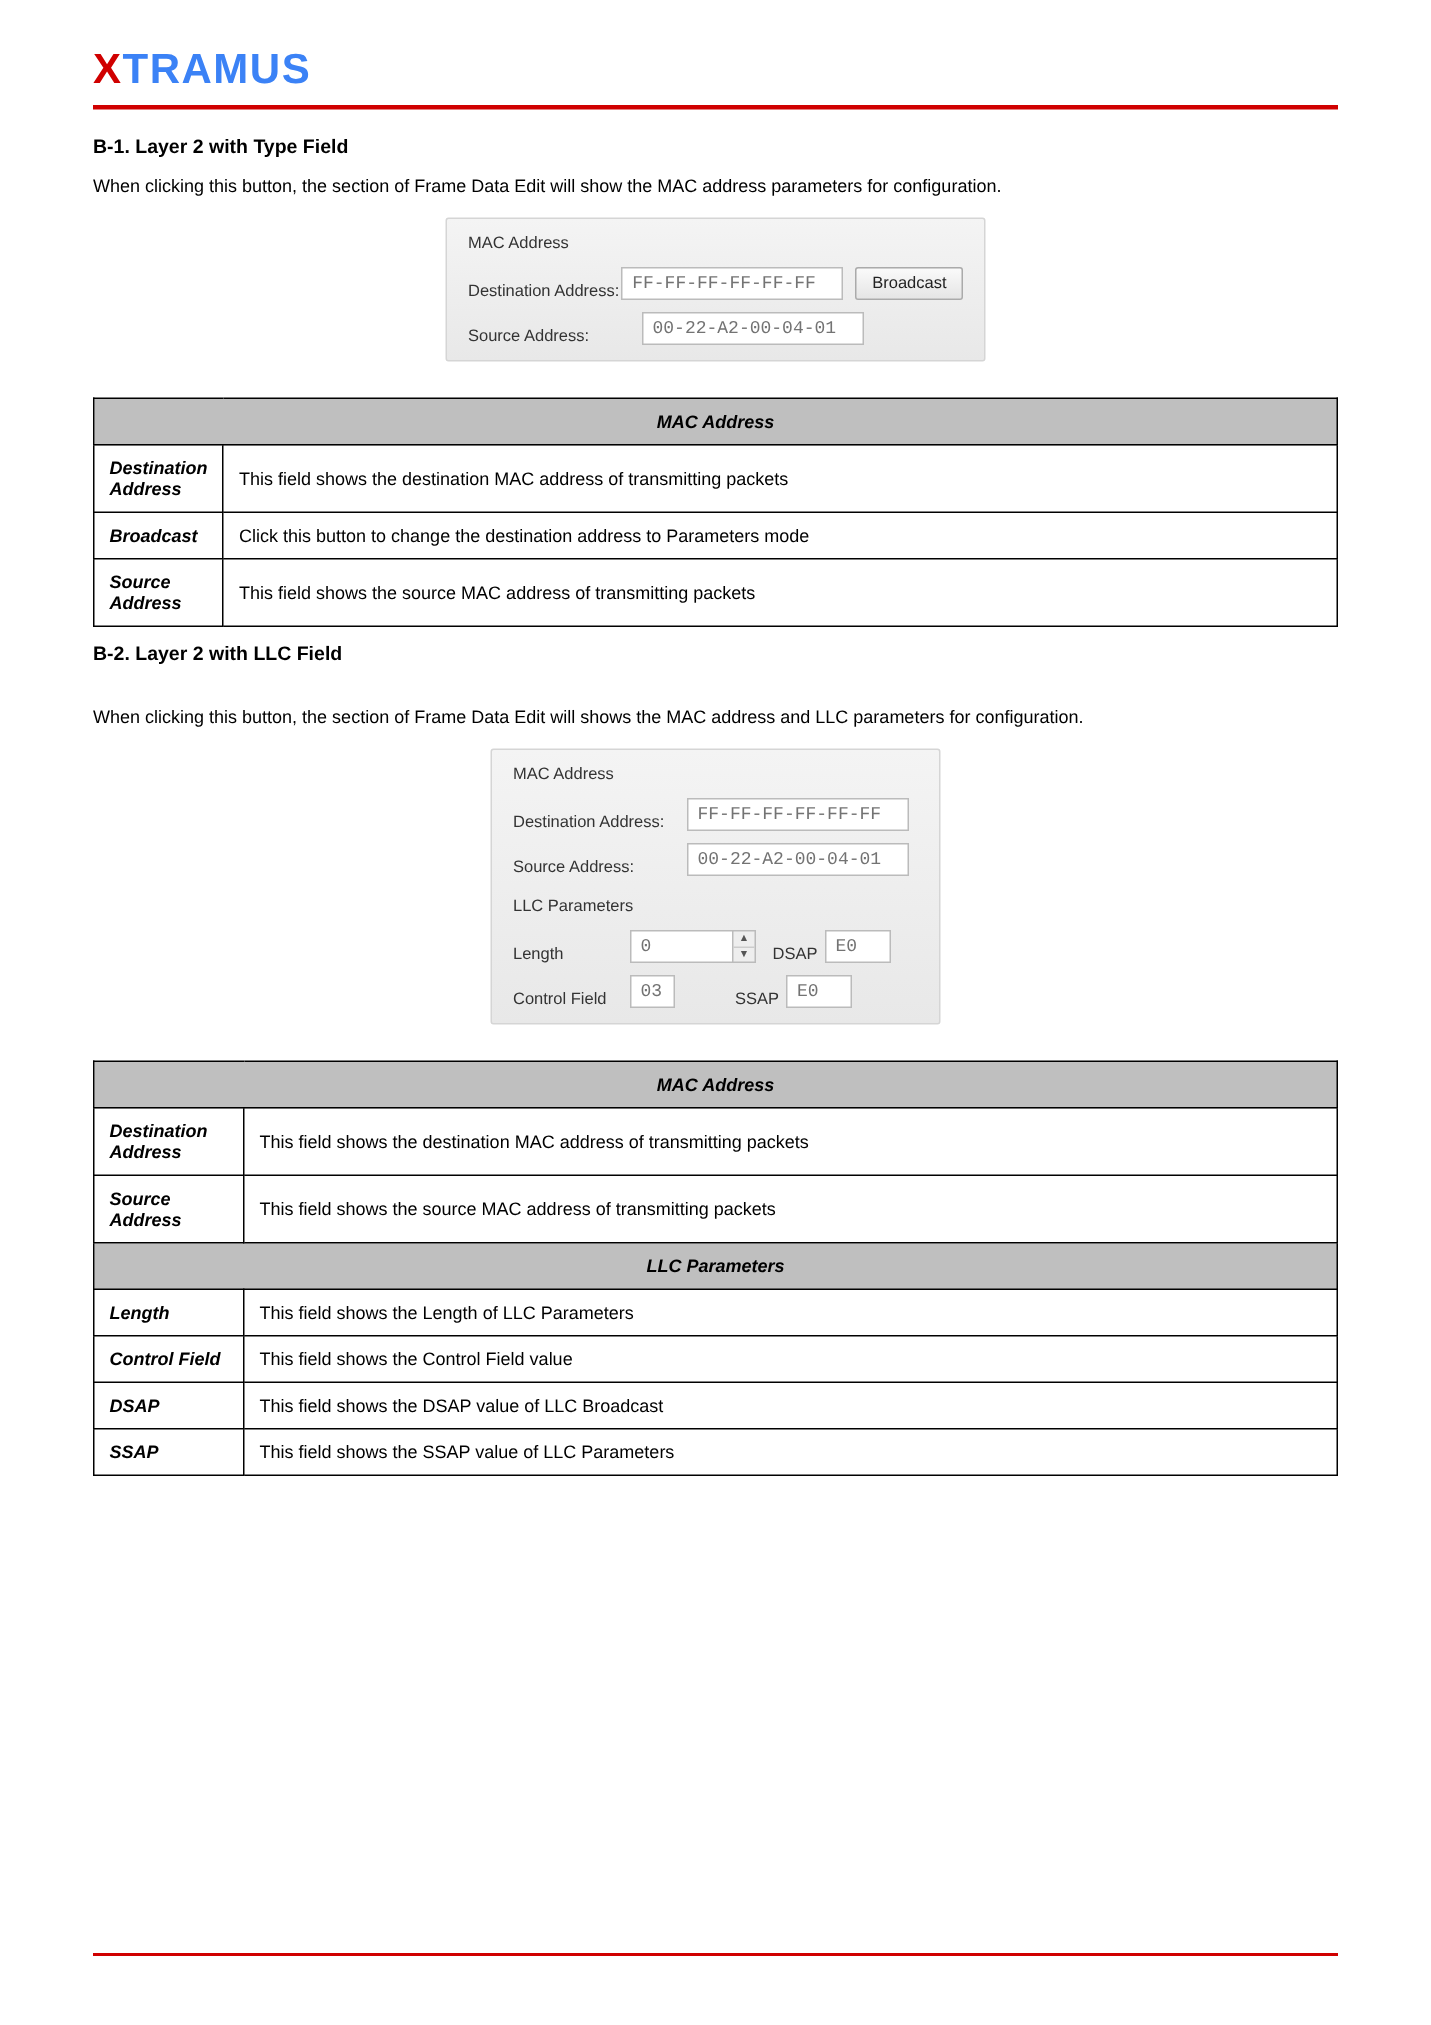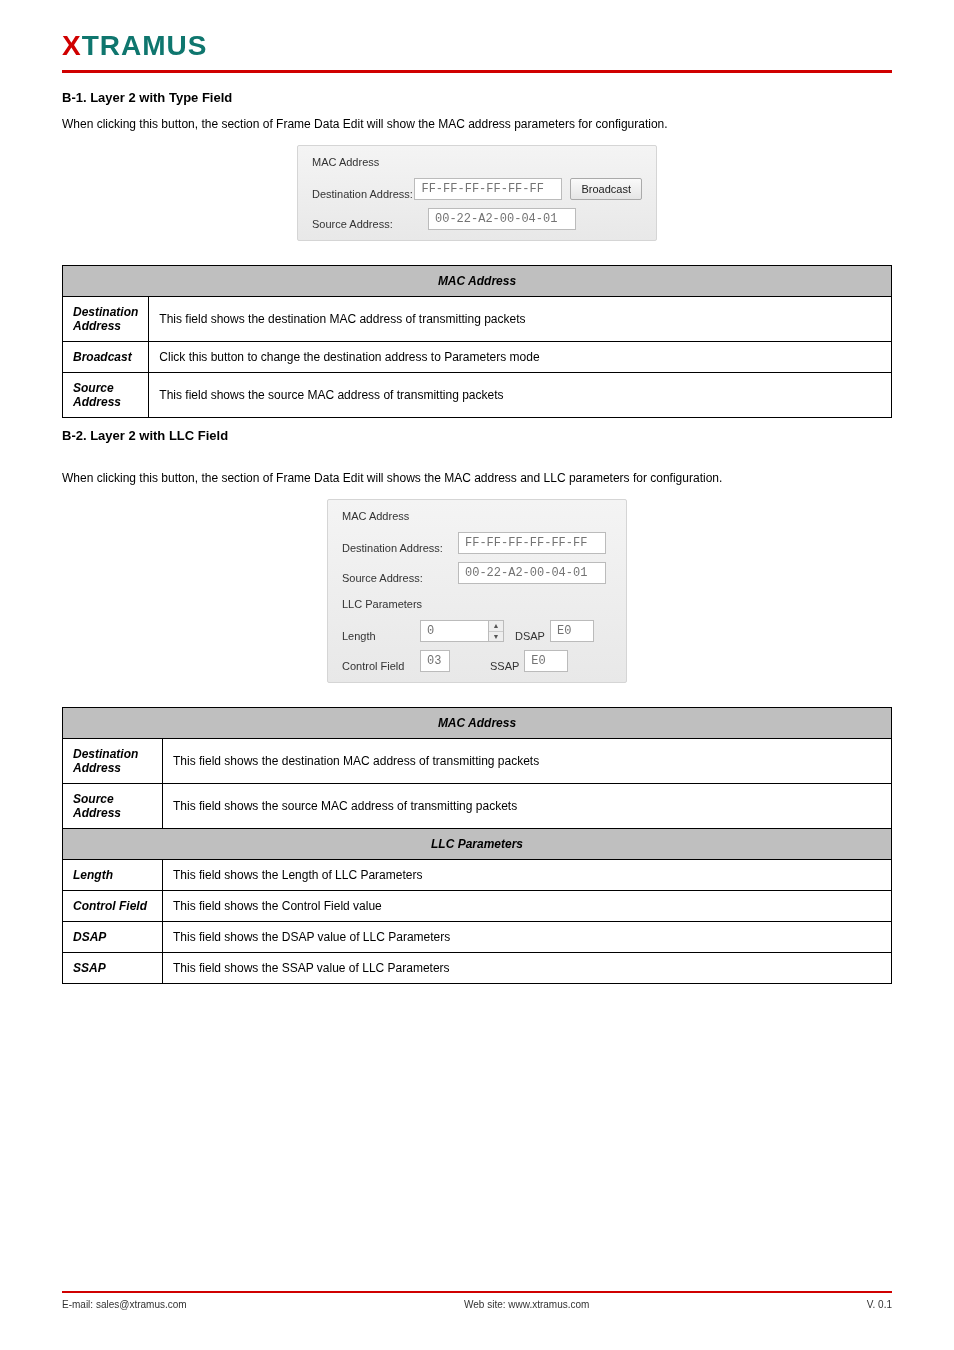--- a/index.html
+++ b/index.html
@@ -1,21 +1,21 @@
 <!DOCTYPE html>
 <html><head>
 <meta charset="utf-8">
 <style>
 *{box-sizing:border-box;margin:0;padding:0}
 body{font-family:Arial,sans-serif;font-size:12px;color:#000;background:#fff}
 .page{width:954px;margin:0 auto;position:relative;min-height:1350px}
 .logo{padding:30px 0 8px 62px}
 .logo-text{font-family:'Arial Black',Arial,sans-serif;font-size:28px;font-weight:900;letter-spacing:1px}
 .logo-x{color:#d00000}
-.logo-rest{color:#0f766e}
+.logo-rest{color:#3b82f6}
 .red-line{height:3px;background:#d00000;margin:0 62px}
 .content{padding:3px 62px 40px}
 .section-heading{font-size:13px;font-weight:bold;margin:14px 0 10px}
 .section-heading-tight{font-size:13px;font-weight:bold;margin:10px 0 26px}
 .intro{font-size:12px;margin-bottom:12px;line-height:1.5}
 .panel{background:linear-gradient(#f4f4f4,#e8e8e8);border:1px solid #d5d5d5;border-radius:2px;padding:10px 14px;width:360px;margin:0 auto 24px;color:#222}
 .panel2{background:linear-gradient(#f4f4f4,#e8e8e8);border:1px solid #d5d5d5;border-radius:2px;padding:10px 14px;width:300px;margin:0 auto 24px;color:#222}
 .panel-title{font-size:11px;margin-bottom:10px;color:#333}
 .row{display:flex;align-items:flex-end;margin-bottom:8px}
 .row:last-child{margin-bottom:0}
@@ -138,31 +138,26 @@
       <tr>
             <td class="col-left-wide">Length</td>
             <td>This field shows the Length of LLC Parameters</td>
           </tr>
       <tr>
             <td class="col-left-wide">Control Field</td>
             <td>This field shows the Control Field value</td>
           </tr>
       <tr>
             <td class="col-left-wide">DSAP</td>
-            <td>This field shows the DSAP value of LLC Parameters</td>
+            <td>This field shows the DSAP value of LLC Broadcast</td>
           </tr>
       <tr>
             <td class="col-left-wide">SSAP</td>
             <td>This field shows the SSAP value of LLC Parameters</td>
           </tr>
     </tbody>
       </table>
   </div>
 
   <div class="footer">
     <div class="footer-line"></div>
-    <div class="footer-row">
-      <span>E-mail: sales@xtramus.com</span>
-      <span>Web site: www.xtramus.com</span>
-      <span>V. 0.1</span>
-    </div>
   </div>
 </div>
 
 </body></html>

